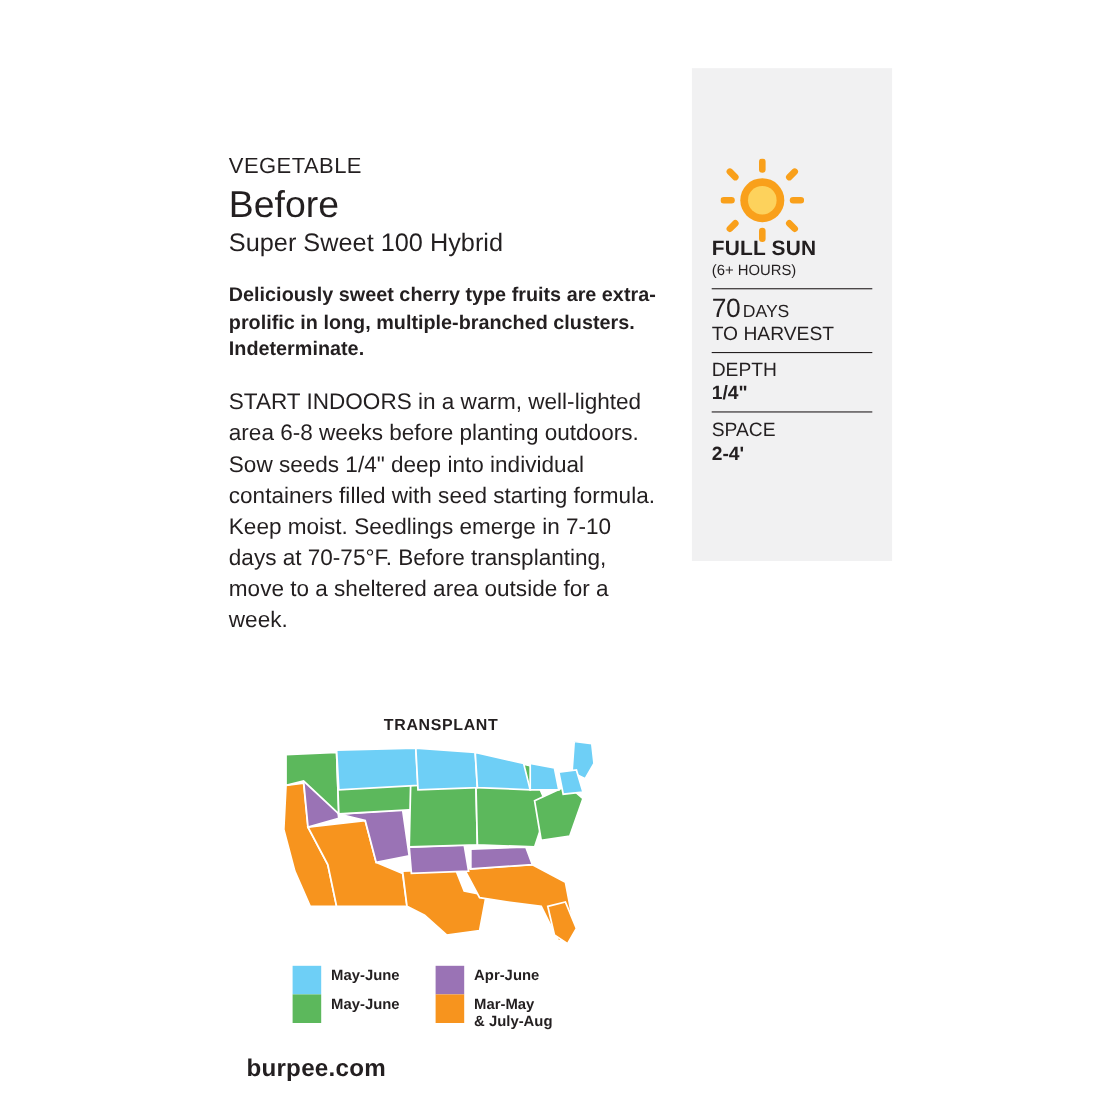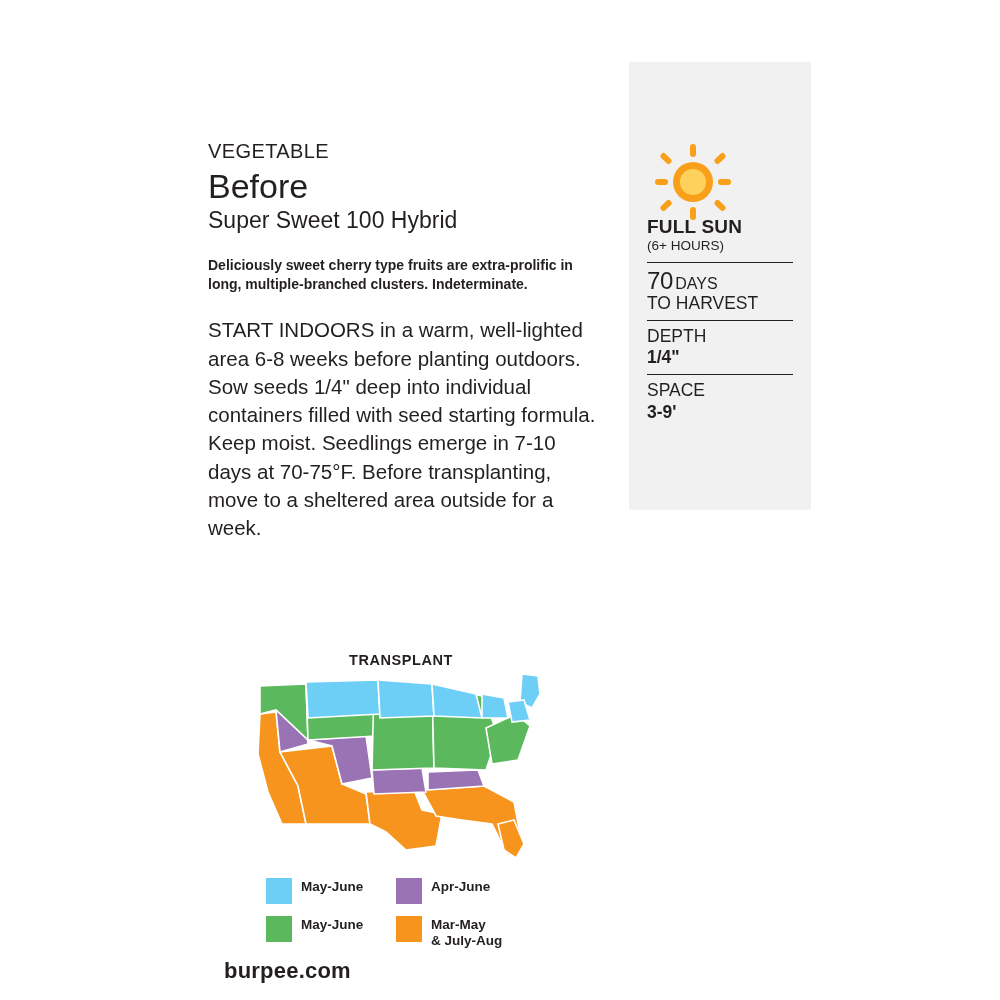--- a/index.html
+++ b/index.html
@@ -34,21 +34,21 @@
     line-height: 1.05;
     margin: 0 0 2px 0;
     font-weight: 400;
   }
   .variety-name {
     font-size: 23px;
     font-weight: 400;
     margin: 0 0 22px 0;
   }
   .tagline {
-    font-size: 14px;
+    font-size: 18px;
     font-weight: bold;
     line-height: 1.38;
     margin: 0 0 22px 0;
     max-width: 390px;
   }
   .instructions {
     font-size: 20.5px;
     line-height: 1.38;
     margin: 0;
     max-width: 390px;
@@ -142,21 +142,20 @@
     letter-spacing: 0.04em;
     text-align: center;
     margin: 0 0 6px 0;
   }
   .map-svg { display: block; margin: 0 auto; }
 
   .legend {
     margin: 14px 0 0 30px;
     display: grid;
     grid-template-columns: 130px 130px;
-    row-gap: 12px;
   }
   .legend-item {
     display: flex;
     align-items: flex-start;
   }
   .swatch {
     width: 26px;
     height: 26px;
     flex: 0 0 26px;
     margin-right: 9px;
@@ -223,21 +222,21 @@
 
     <div class="rule"></div>
     <div class="info-row">
       <p class="info-head">DEPTH</p>
       <p class="info-val">1/4"</p>
     </div>
 
     <div class="rule"></div>
     <div class="info-row">
       <p class="info-head">SPACE</p>
-      <p class="info-val">3-9'</p>
+      <p class="info-val">2-4'</p>
     </div>
   </div>
 </div>
 
 <div class="map-block">
   <p class="map-title">TRANSPLANT</p>
 
   <svg class="map-svg" width="310" height="190" viewBox="0 0 310 190">
 
     <g stroke="#ffffff" stroke-width="1.6">

